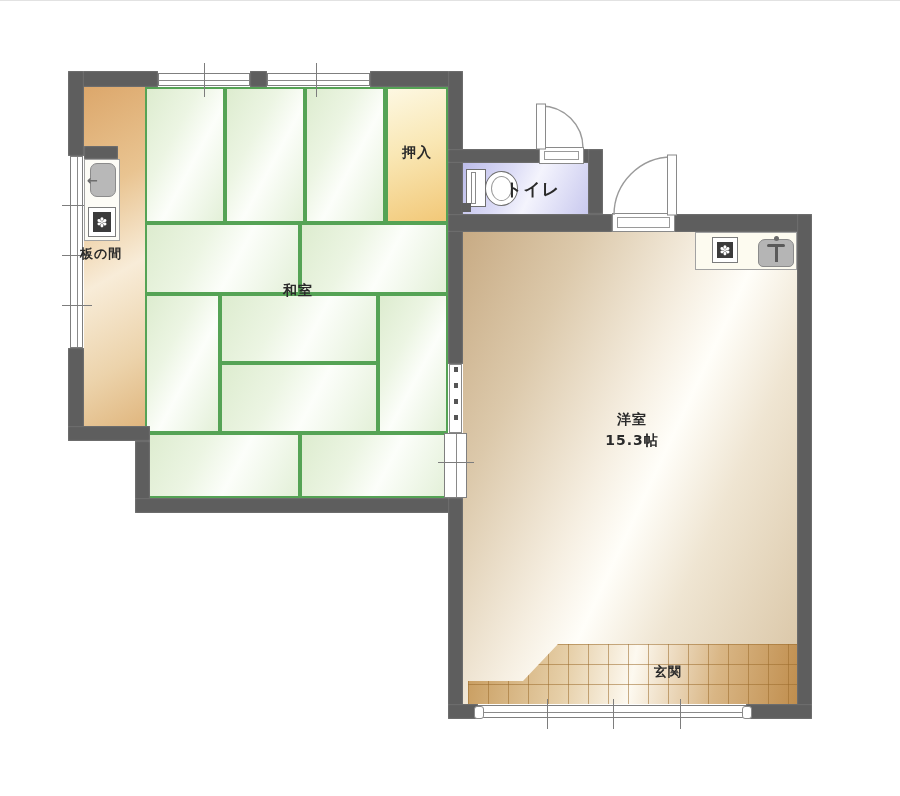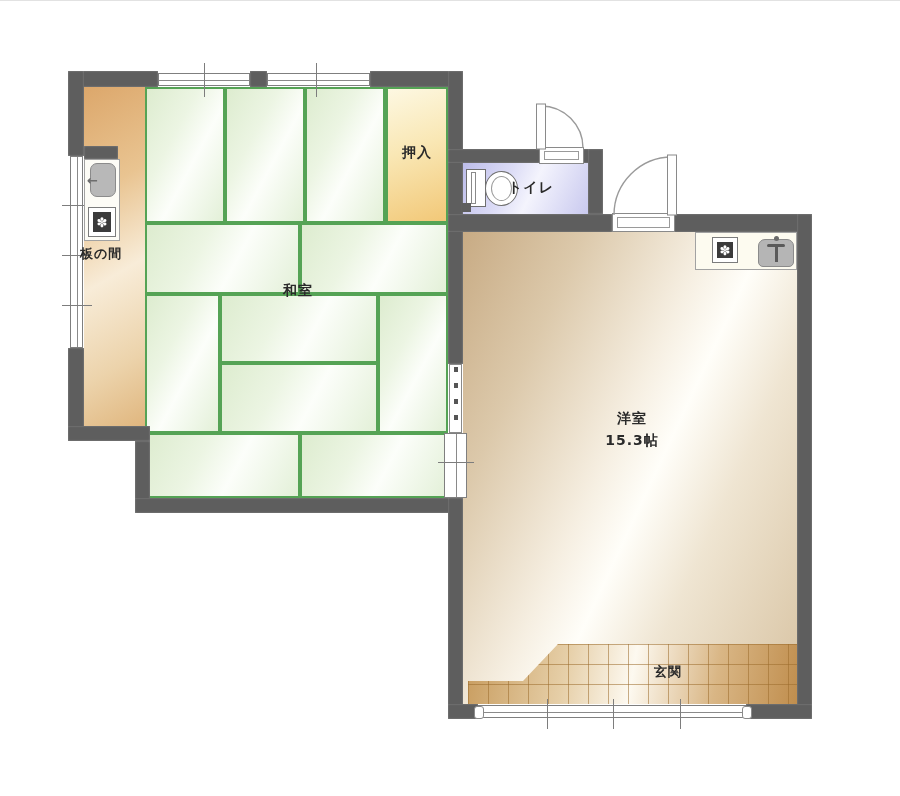--- a/index.html
+++ b/index.html
@@ -146,18 +146,18 @@
       <i></i>
     </div>
   <div style="position:absolute;left:462px;top:202px;width:9px;height:9px;background:#5e5e5e;"></div>
 
   <div style="position:absolute;left:474px;top:705px;width:8px;height:11px;background:#fff;border:1px solid #8a8a8a;border-radius:3px;"></div>
   <div style="position:absolute;left:742px;top:705px;width:8px;height:11px;background:#fff;border:1px solid #8a8a8a;border-radius:3px;"></div>
 
   <div class="label" style="left:268px;top:281px;width:60px;font-size:14px;">和室</div>
   <div class="label" style="left:392px;top:143px;width:50px;font-size:14px;">押入</div>
   <div class="label" style="left:80px;top:245px;width:58px;font-size:13px;text-align:left;">板の間</div>
-  <div class="label" style="left:505px;top:178px;width:52px;font-size:14px;">トイレ</div>
-  <div class="label" style="left:582px;top:410px;width:100px;font-size:14px;font-family:Liberation Serif, serif;">洋室</div>
+  <div class="label" style="left:505px;top:178px;width:52px;font-size:17px;">トイレ</div>
+  <div class="label" style="left:582px;top:410px;width:100px;font-size:14px;">洋室</div>
   <div class="label" style="left:582px;top:431px;width:100px;font-size:14px;">15.3帖</div>
   <div class="label" style="left:638px;top:663px;width:60px;font-size:13px;">玄関</div>
 
 </div>
 
 </body></html>

